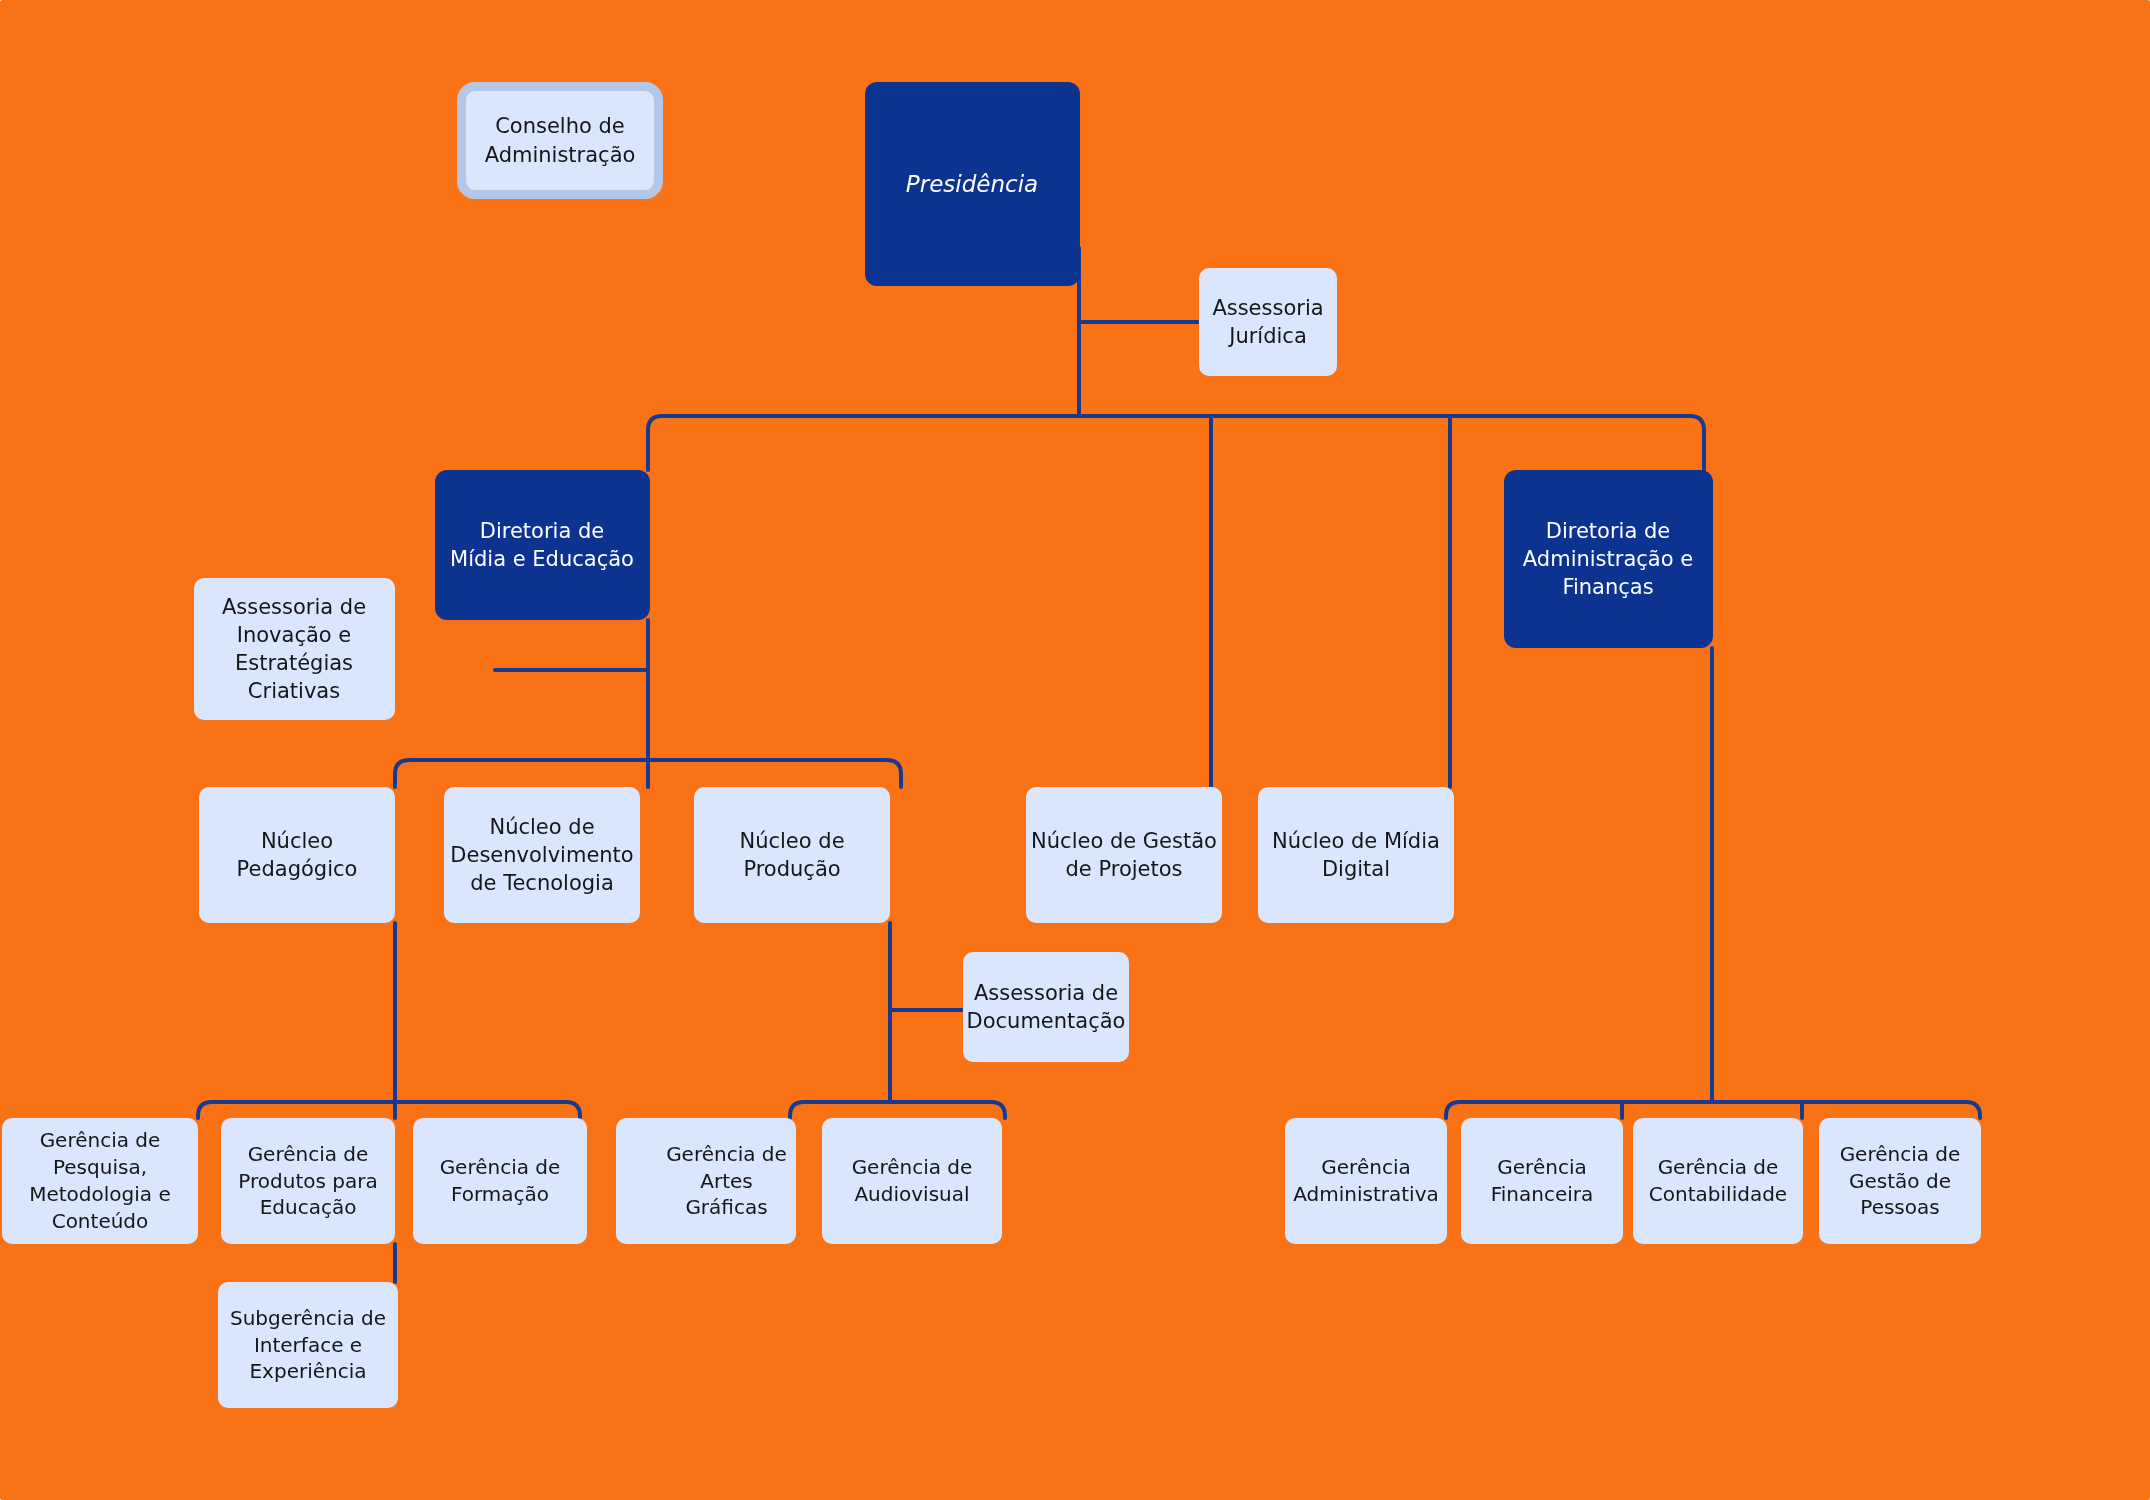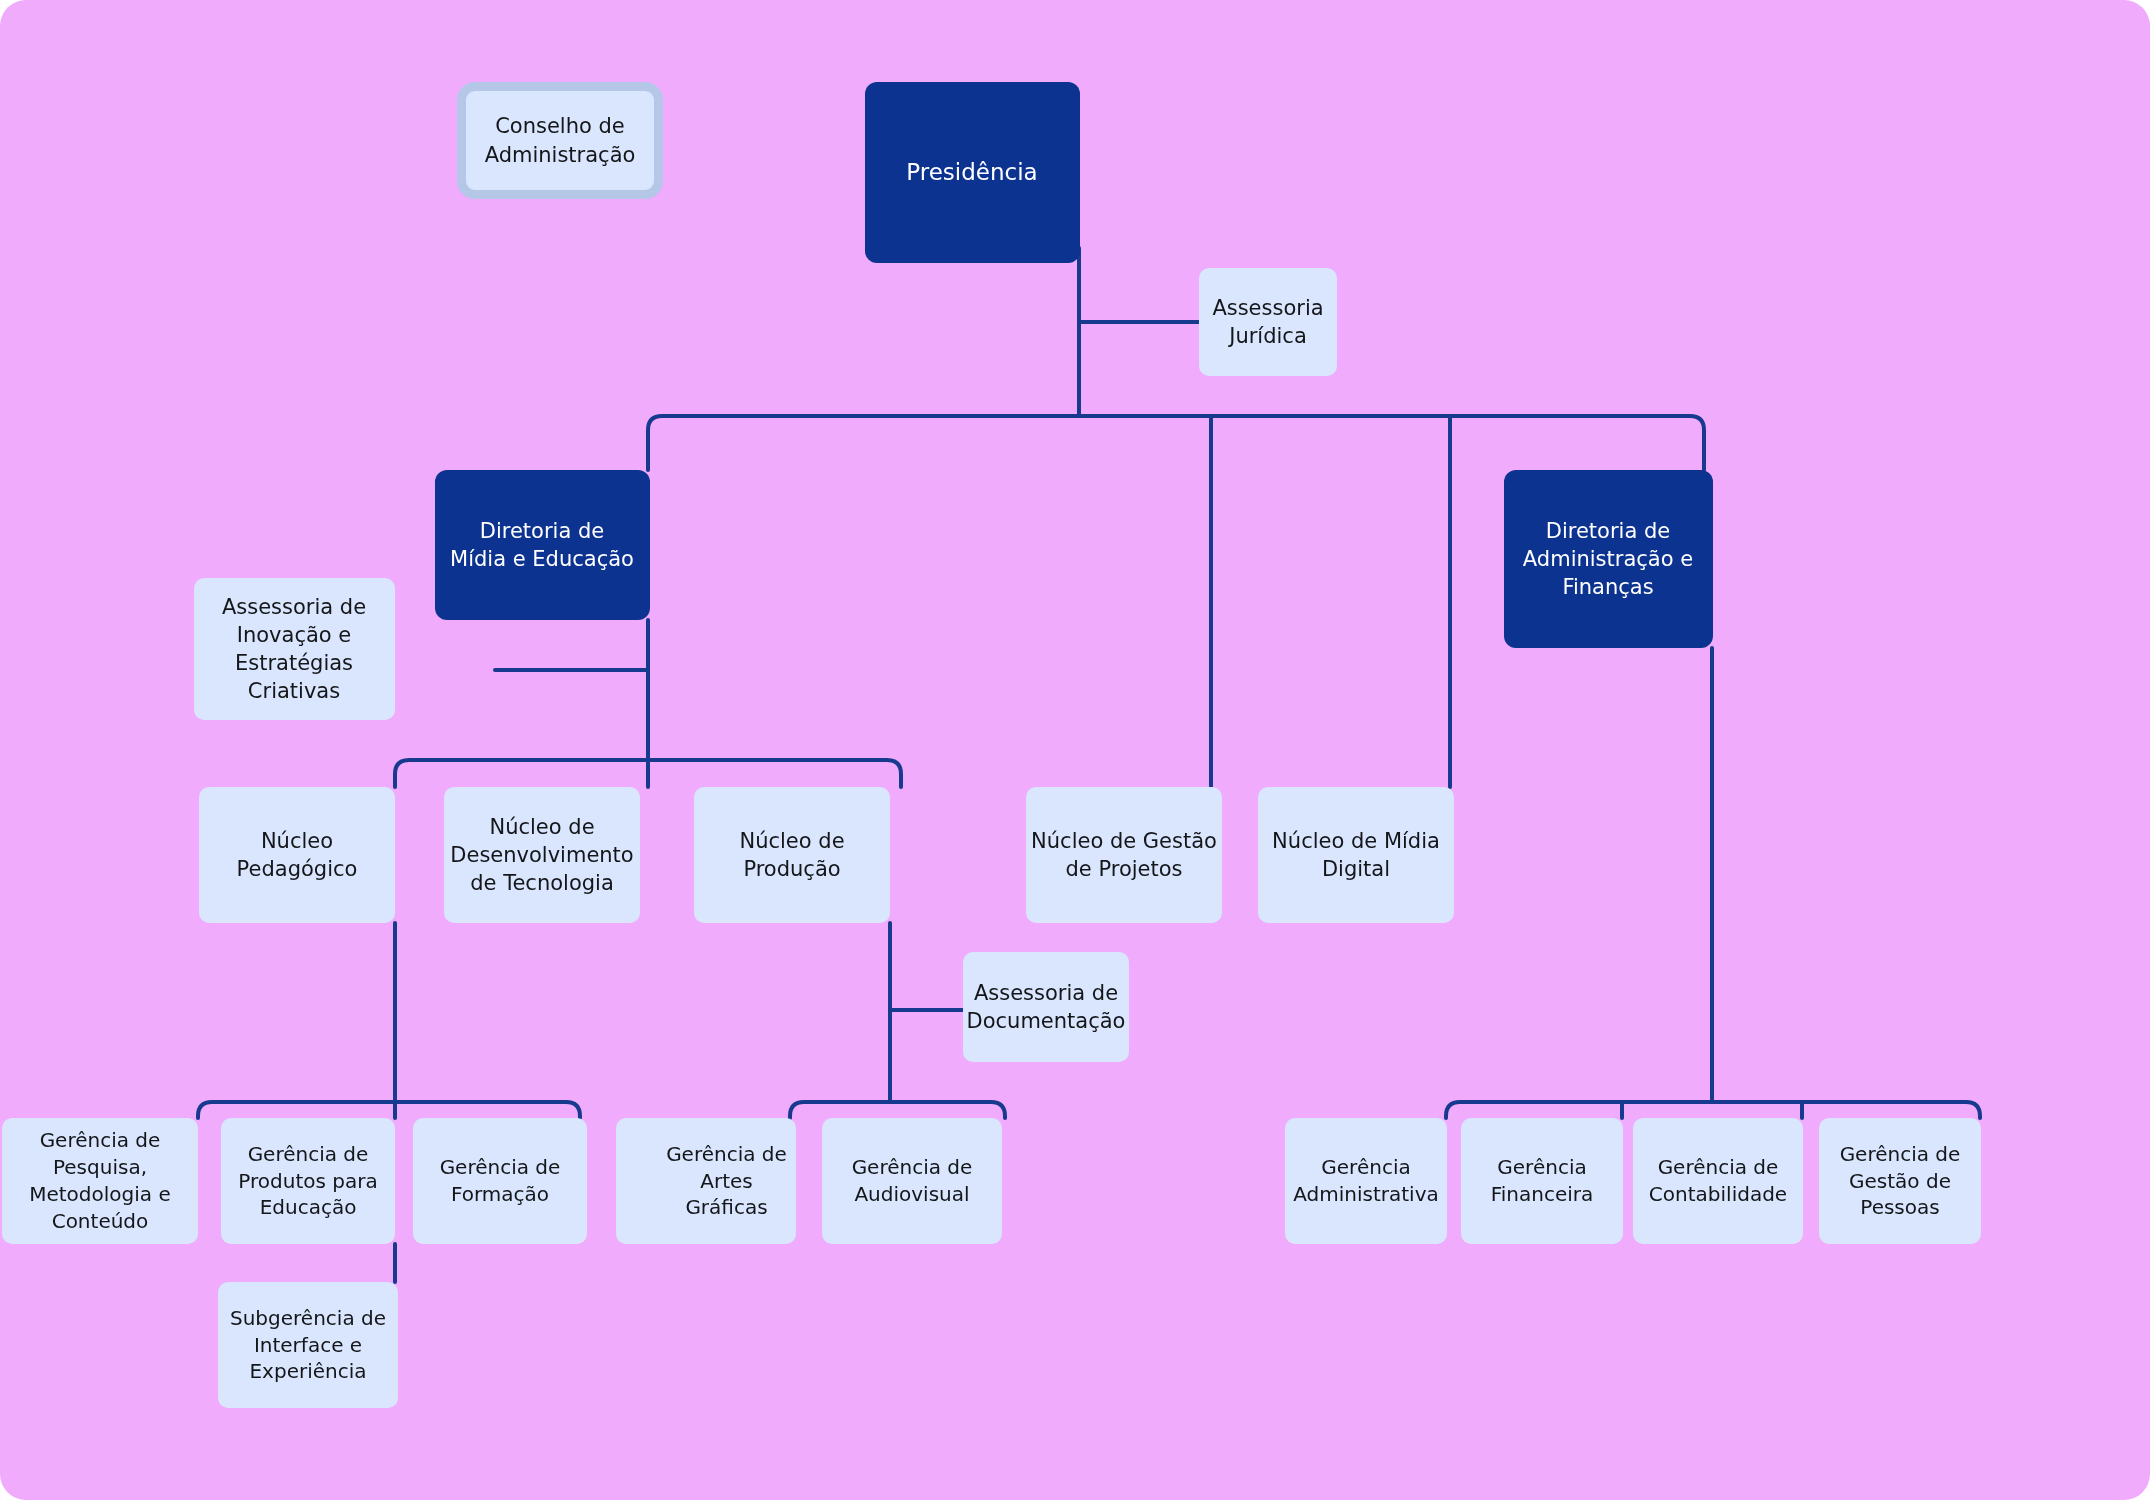--- a/index.html
+++ b/index.html
@@ -5,22 +5,22 @@
   html,body{margin:0;padding:0;}
   body{
     width:2150px;height:1500px;
     background:#ffffff;
     font-family:"DejaVu Sans", sans-serif;
     overflow:hidden;
   }
   #canvas{
     position:absolute;left:0;top:0;
     width:2150px;height:1500px;
-    background:#f0abfc;
-    border-radius:26px;
+    background:#f97316;
+    border-radius:2px;
     overflow:hidden;
   }
   #edges{position:absolute;left:0;top:0;width:2150px;height:1500px;}
   .node{
     position:absolute;
     box-sizing:border-box;
     display:flex;align-items:center;justify-content:center;
     text-align:center;
     border-radius:10px;
     line-height:1.34;
@@ -71,21 +71,21 @@
       <path d="M1446,1118 L1446,1116 Q1446,1102 1460,1102 L1966,1102 Q1980,1102 1980,1116 L1980,1118"></path>
       <path d="M1622,1102 L1622,1118"></path>
       <path d="M1802,1102 L1802,1118"></path>
     </svg>
 
   <div class="node outlined" style="left: 457px; top: 82px; width: 206px; height: 117px; font-size: 21px;">
     <span class="lbl">Conselho de
 Administração</span>
   </div>
 
-  <div class="node dark" style="left: 864.5px; top: 82px; width: 215px; height: 181px; font-size: 23px;">
+  <div class="node dark" style="left: 864.5px; top: 82px; width: 215px; height: 204px; font-size: 23px; font-style: italic;">
     <span class="lbl">Presidência</span>
   </div>
 
 
   <div class="node light" style="left: 1187px; top: 268px; width: 138px; height: 108px; font-size: 21px; margin-left: 12px;">
     <span class="lbl">Assessoria
 Jurídica</span>
   </div>
 
   <div class="node dark" style="left: 434.5px; top: 470px; width: 215px; height: 150px; font-size: 21px;">

